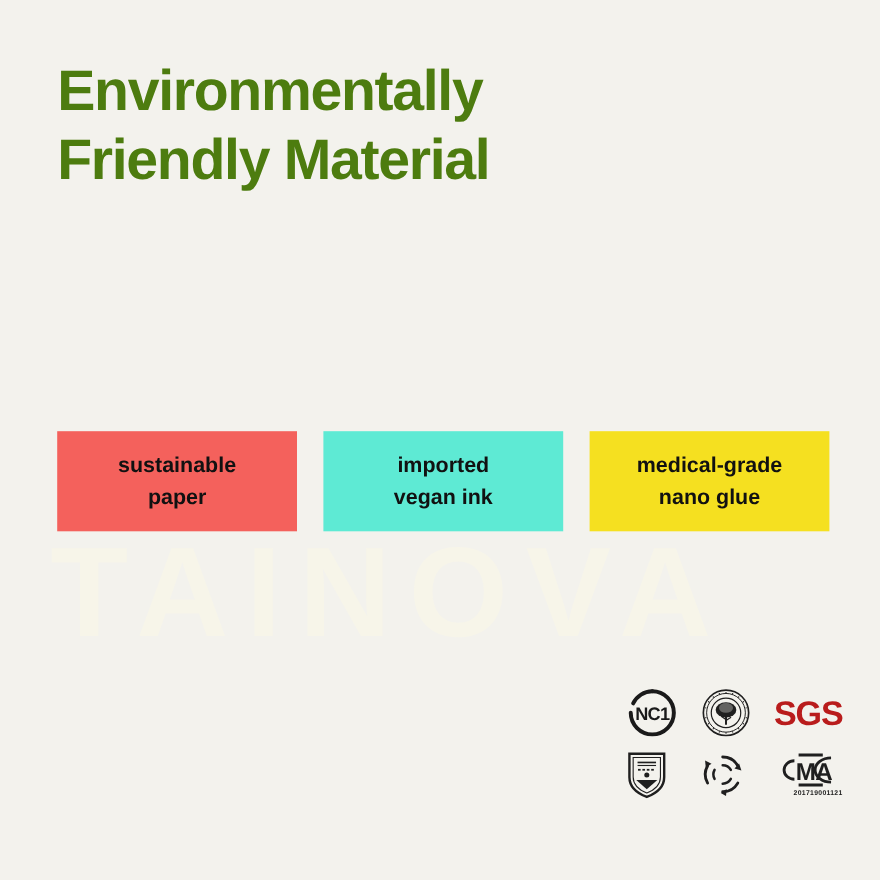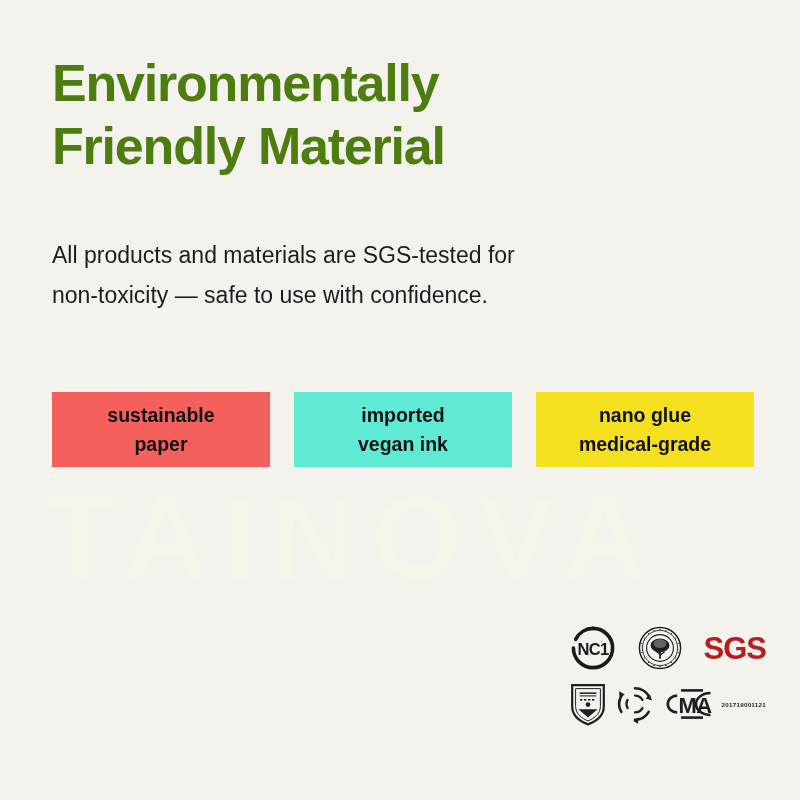--- a/index.html
+++ b/index.html
@@ -77,21 +77,21 @@
     position: absolute;
     left: 52px;
     top: 392px;
     display: flex;
     gap: 24px;
     z-index: 2;
   }
 
   .badge {
     width: 218px;
-    height: 75px;
+    height: 91px;
     display: flex;
     flex-direction: column;
     align-items: center;
     justify-content: center;
     font-family: "Liberation Sans", sans-serif;
     font-weight: 700;
     font-size: 19.5px;
     line-height: 1.48;
     color: #111111;
     text-align: center;
@@ -124,22 +124,22 @@
     font-family: "Liberation Sans", sans-serif;
     font-weight: 700;
     font-size: 31px;
     letter-spacing: -1px;
     color: #b91c1c;
     line-height: 1;
   }
 
   .cma-wrap {
     display: flex;
-    flex-direction: row;
-    align-items: center;
+    flex-direction: column;
+    align-items: flex-end;
   }
   .cma-number {
     font-family: "Liberation Sans", sans-serif;
     font-size: 6.2px;
     font-weight: 700;
     letter-spacing: 0.3px;
     color: #1f1f1f;
     margin-top: 2px;
     line-height: 1;
   }
@@ -149,40 +149,36 @@
 
 <div id="page">
 
   <div class="watermark" style="color: rgb(247, 245, 233);">TAINOVA</div>
 
   <h1 class="headline">
     <span class="headline-line">Environmentally</span>
     <span class="headline-line">Friendly Material</span>
   </h1>
 
-  <p class="subcopy">
-    <span class="subcopy-line">All products and materials are SGS-tested for</span>
-    <span class="subcopy-line">non-toxicity — safe to use with confidence.</span>
-  </p>
 
   <div class="badge-row">
 
     <div class="badge" style="background: rgb(244, 97, 92);">
       <span>sustainable</span>
       <span>paper</span>
     </div>
 
     <div class="badge" style="background: #5eead4;">
       <span>imported</span>
       <span>vegan ink</span>
     </div>
 
     <div class="badge" style="background: rgb(245, 224, 32);">
+      <span>medical-grade</span>
       <span>nano glue</span>
-      <span>medical-grade</span>
     </div>
 
   </div>
 
   <div class="certs">
 
     <div class="cert-row">
 
       <div class="cert">
         <svg width="46" height="46" viewBox="0 0 46 46" aria-hidden="true">

